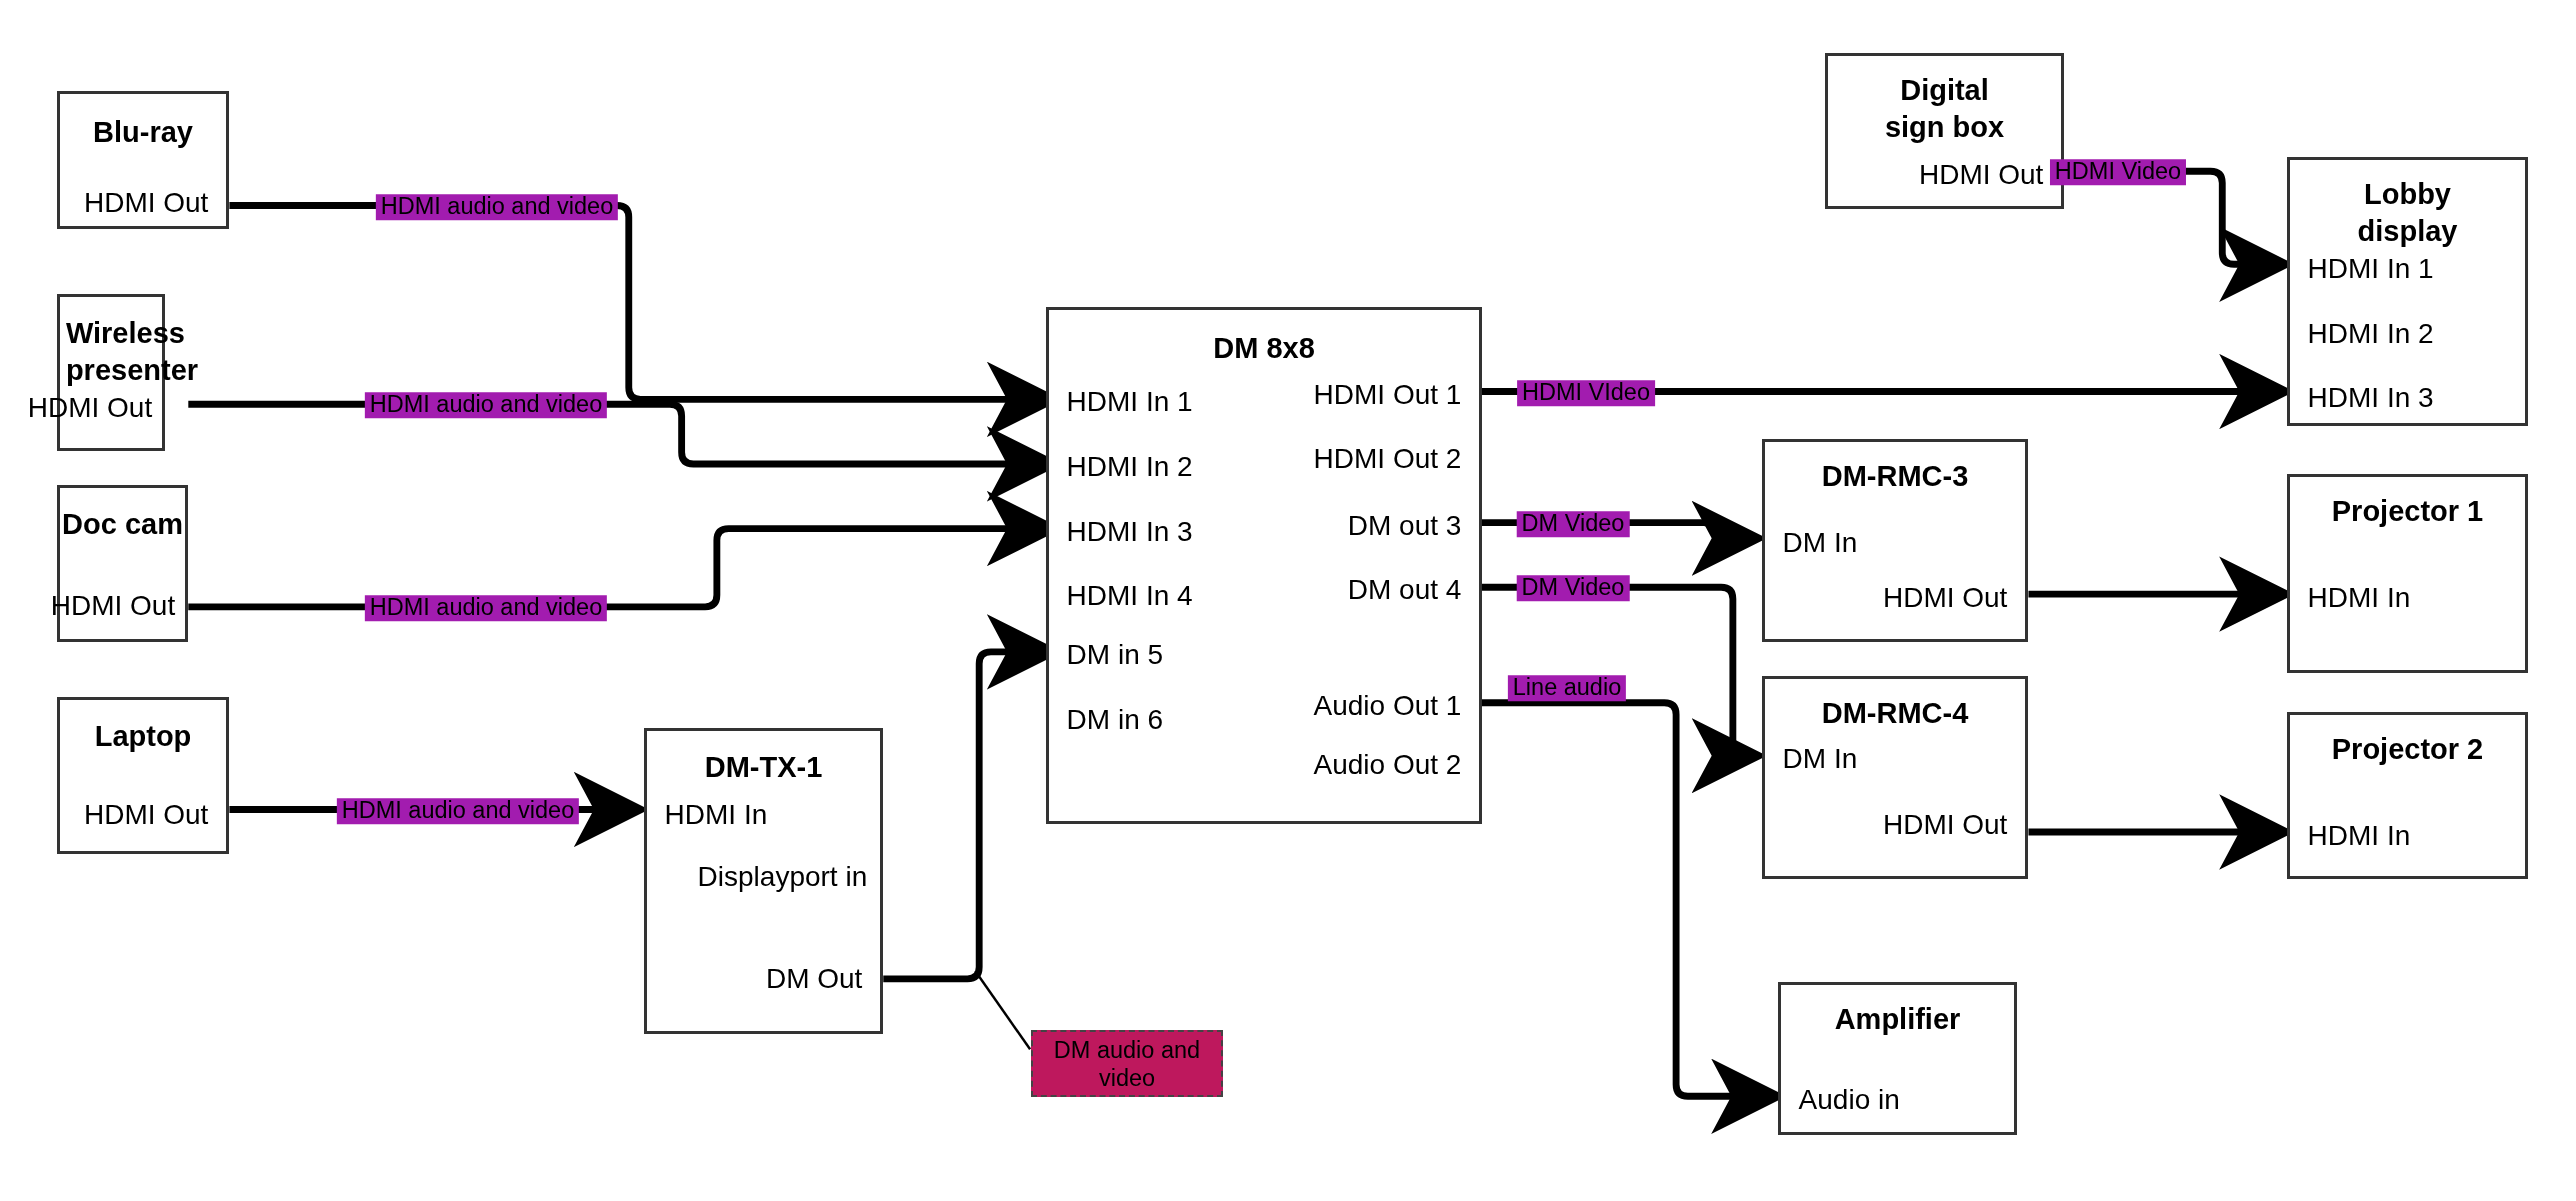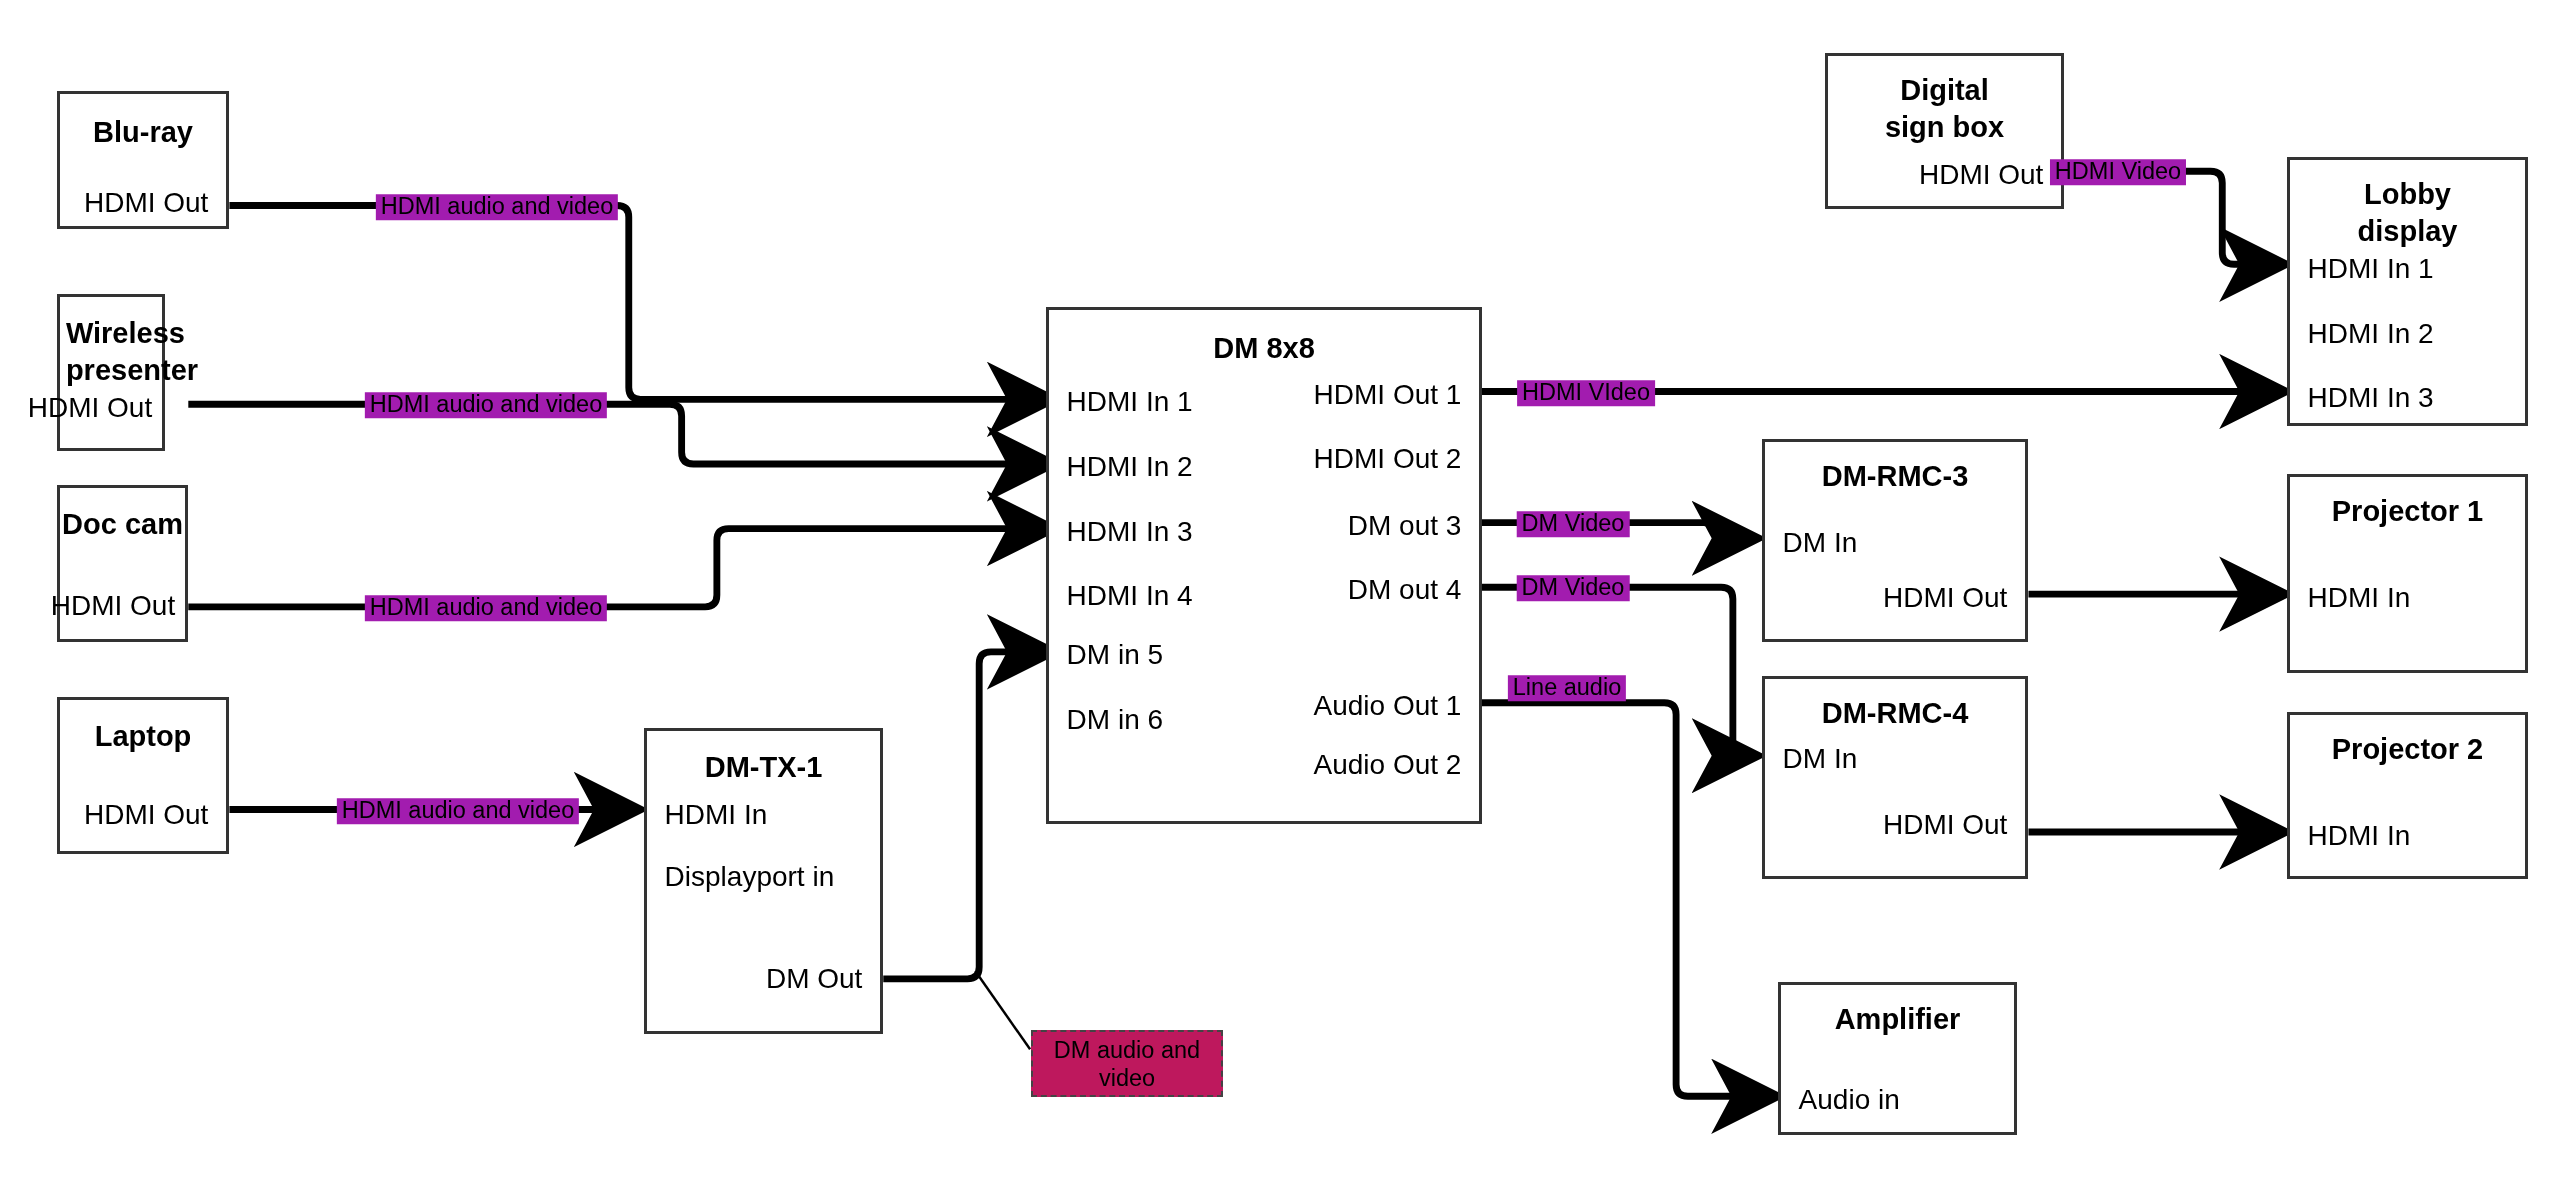--- a/index.html
+++ b/index.html
@@ -137,21 +137,21 @@
   </div>
 
   <div class="node" style="left:57px; top:697px; width:172px; height:157px;">
     <div class="node-title" style="top:17.6px;">Laptop</div>
     <div class="port right" style="top:98px;">HDMI Out</div>
   </div>
 
   <div class="node" style="left:644px; top:728px; width:239px; height:306px;">
     <div class="node-title" style="top:17.6px;">DM-TX-1</div>
     <div class="port left" style="top:67px;">HDMI In</div>
-    <div class="port left" style="top:129px;">Displayport in</div>
+    <div class="port left" style="top:129px;margin-left:33px;">Displayport in</div>
     <div class="port right" style="top:231px;">DM Out</div>
   </div>
 
   <div class="node" style="left:1046px; top:307px; width:436px; height:517px;">
     <div class="node-title" style="top:19.6px;">DM 8x8</div>
     <div class="port left" style="top:75px;">HDMI In 1</div>
     <div class="port left" style="top:140px;">HDMI In 2</div>
     <div class="port left" style="top:205px;">HDMI In 3</div>
     <div class="port left" style="top:269px;">HDMI In 4</div>
     <div class="port left" style="top:328px;">DM in 5</div>

